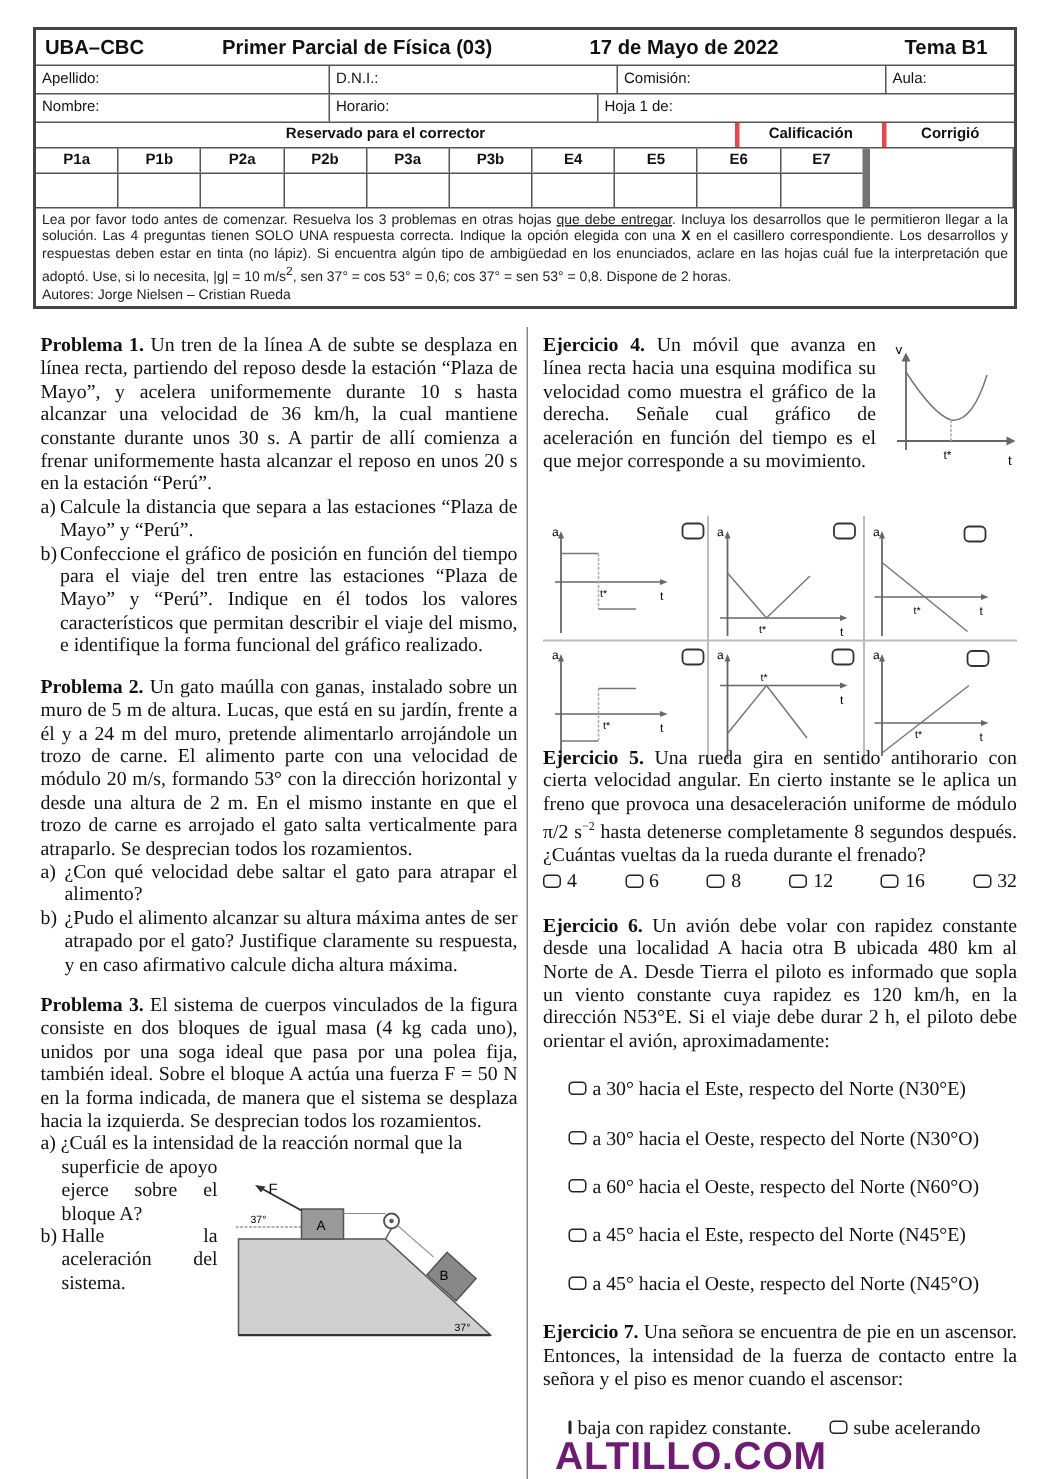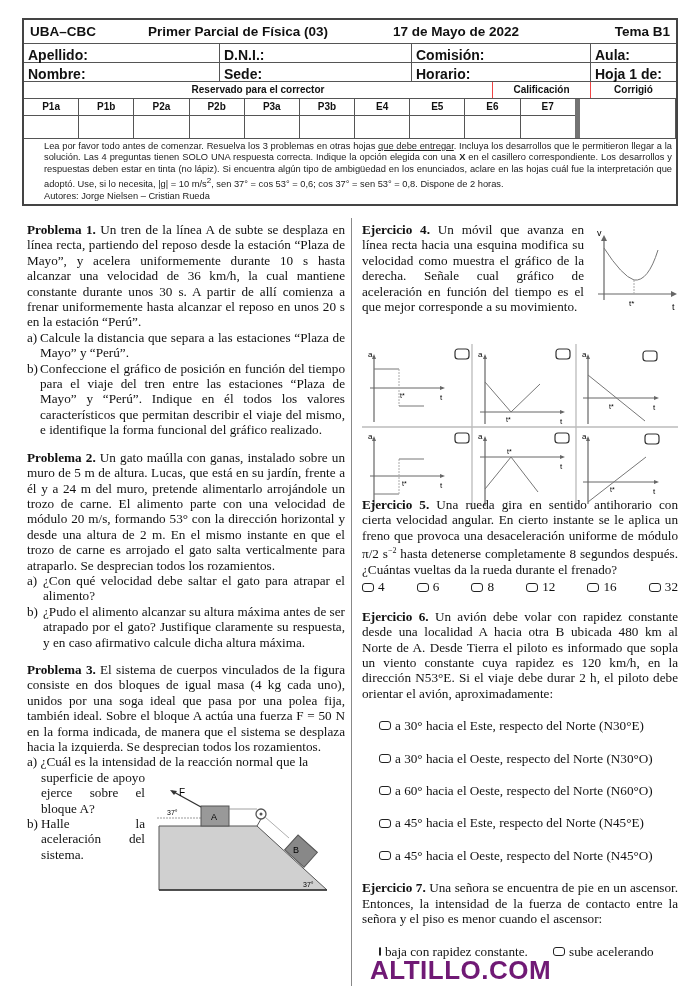--- a/index.html
+++ b/index.html
@@ -8,40 +8,40 @@
 
   
   .hdr { position: absolute; left: 22px; top: 18px; width: 656px; border: 2px solid #444; font-family: "Liberation Sans", sans-serif; }
   .hdr-row { display: flex; border-bottom: 1px solid #555; }
   .hdr-row:last-child { border-bottom: none; }
   .title-row { height: 24px; align-items: center; font-size: 13.5px; font-weight: bold; padding: 0 6px; }
   .title-row span { white-space: nowrap; }
   .t-uba { width: 118px; }
   .t-parcial { width: 245px; }
   .t-fecha { width: 210px; }
-  .t-tema { flex: 1; text-align: right; }
-  .field-row { height: 19px; font-size: 14px; font-weight: bold; }
+  .t-tema { flex: 1; }
+  .field-row { height: 19px; font-size: 10px; font-weight: normal; }
   .field-row .cell { padding: 3px 4px; border-right: 1px solid #555; white-space: nowrap; }
   .field-row .cell:last-child { border-right: none; }
   .c1 { width: 196px; } .c2 { width: 192px; } .c3 { width: 179px; } .c4 { flex: 1; }
   .res-row { height: 17px; font-size: 10px; font-weight: bold; }
-  .res-row .cell { text-align: center; padding-top: 2px; border-right: 1px solid #ef4444; }
+  .res-row .cell { text-align: center; padding-top: 2px; border-right: 3px solid #ef4444; }
   .res-row .cell:last-child { border-right: none; }
   .r1 { width: 469px; } .r2 { width: 98px; } .r3 { flex: 1; }
   .grid-block { display: flex; }
   .grid-left { width: 566px; border-right: 5px solid #737373; }
   .grid-cal { width: 98px; border-right: 1px solid #555; }
   .grid-cor { flex: 1; }
   .pcells { display: flex; height: 17px; border-bottom: 1px solid #555; font-size: 10px; font-weight: bold; }
   .pcells .pc { flex: 1; text-align: center; padding-top: 2px; border-right: 1px solid #555; }
   .pcells .pc:last-child { border-right: none; }
   .pblank { display: flex; height: 22px; }
   .pblank .pc { flex: 1; border-right: 1px solid #555; }
   .pblank .pc:last-child { border-right: none; }
-  .instr { font-size: 9.3px; line-height: 11.4px; padding: 2px 4px 2px 20px; color: #222; border-top: 1px solid #555; text-align: justify; }
+  .instr { font-size: 9.3px; line-height: 11.4px; padding: 2px 4px 2px 4px; color: #222; border-top: 1px solid #555; text-align: justify; }
   .instr u { text-decoration: underline; }
 
   
   .col { position: absolute; top: 222px; font-size: 13.2px; line-height: 15.4px; text-align: justify; }
   .col-left { left: 27px; width: 318px; }
   .col-right { left: 362px; width: 316px; }
   .divider { position: absolute; left: 351px; top: 218px; width: 1px; height: 768px; background: #888; }
   .bold { font-weight: bold; }
   .para { margin-bottom: 12px; }
   .item { display: flex; }
@@ -69,21 +69,20 @@
     <span class="t-tema">Tema B1</span>
   </div>
   <div class="hdr-row field-row">
     <div class="cell c1">Apellido:</div>
     <div class="cell c2">D.N.I.:</div>
     <div class="cell c3">Comisión:</div>
     <div class="cell c4">Aula:</div>
   </div>
   <div class="hdr-row field-row">
     <div class="cell c1">Nombre:</div>
-    <div class="cell c2">Sede:</div>
     <div class="cell c3">Horario:</div>
     <div class="cell c4">Hoja 1 de:</div>
   </div>
   <div class="hdr-row res-row">
     <div class="cell r1">Reservado para el corrector</div>
     <div class="cell r2">Calificación</div>
     <div class="cell r3">Corrigió</div>
   </div>
   <div class="grid-block">
     <div class="grid-left">

